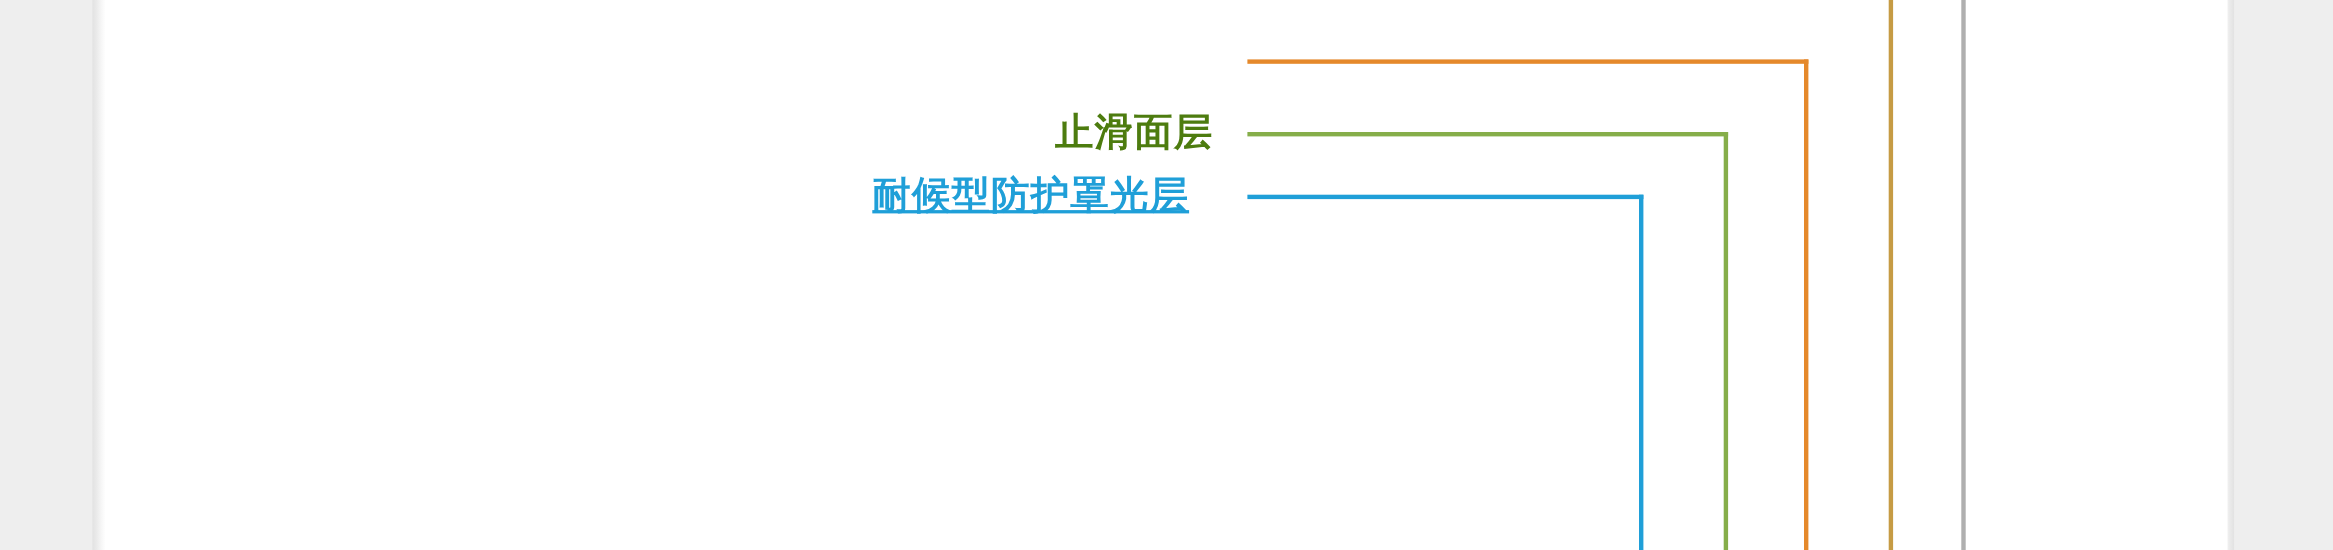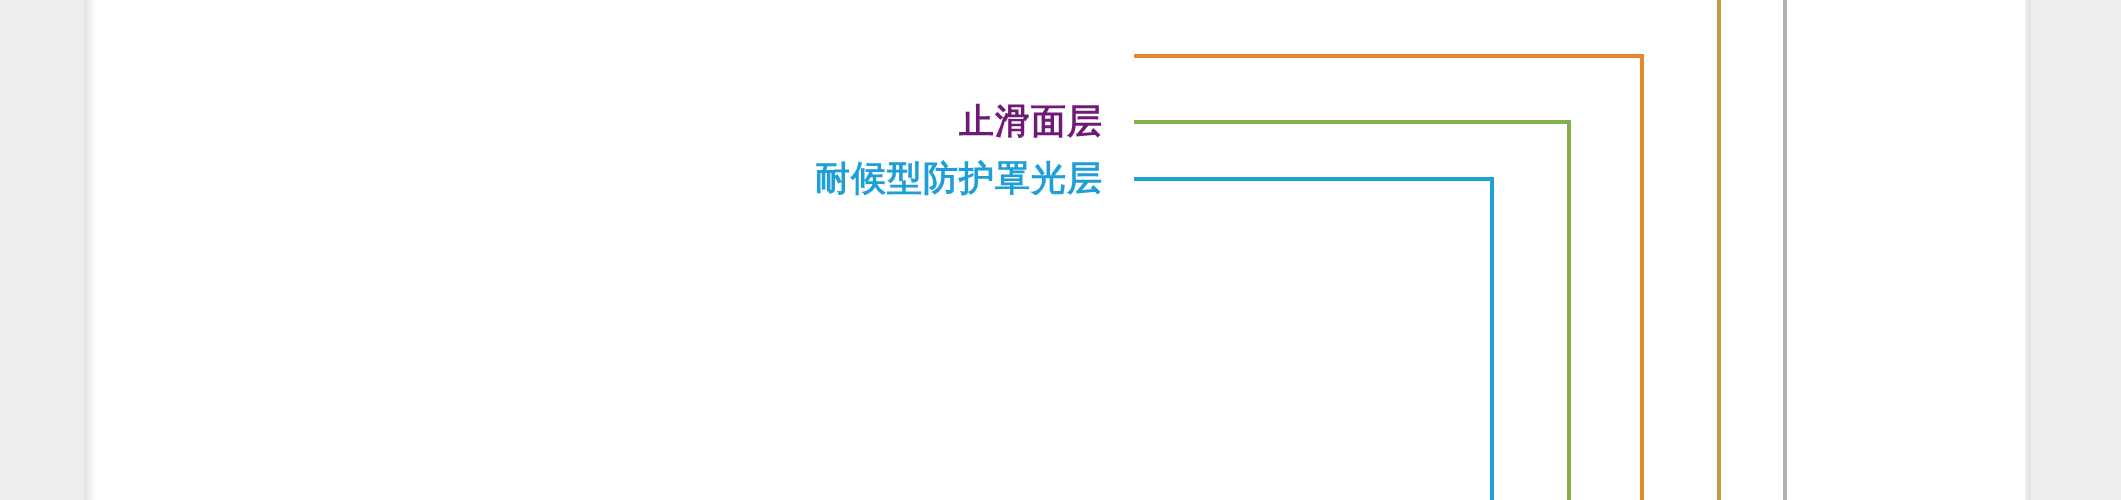--- a/index.html
+++ b/index.html
@@ -89,24 +89,24 @@
   <div class="gutter left"></div>
   <div class="gutter-edge left"></div>
   <div class="gutter right"></div>
   <div class="gutter-edge right"></div>
 
   <div class="page"></div>
 
   <div class="lead-h" id="lead1h" style="background: rgb(229, 137, 43); left: 1134px; top: 54px; width: 510px;"></div>
   <div class="lead-v" id="lead1v" style="background: rgb(229, 137, 43); left: 1640px; top: 54px; height: 446px;"></div>
 
-  <div class="lbl" id="lbl2" style="color: #701a75; right: 1018px; top: 103px;">止滑面层</div>
+  <div class="lbl" id="lbl2" style="color: #4d7c0f; right: 1018px; top: 103px;">止滑面层</div>
   <div class="lead-h" id="lead2h" style="background: rgb(134, 174, 74); left: 1134px; top: 120px; width: 437px;"></div>
   <div class="lead-v" id="lead2v" style="background: rgb(134, 174, 74); left: 1567px; top: 120px; height: 380px;"></div>
 
-  <div class="lbl" id="lbl3" style="color: rgb(31, 159, 216); right: 1018px; top: 160px;">耐候型防护罩光层</div>
+  <div class="lbl" id="lbl3" style="color: rgb(31, 159, 216); right: 1040px; top: 160px; text-decoration: underline;">耐候型防护罩光层</div>
   <div class="lead-h" id="lead3h" style="background: rgb(31, 159, 216); left: 1134px; top: 177px; width: 360px;"></div>
   <div class="lead-v" id="lead3v" style="background: rgb(31, 159, 216); left: 1490px; top: 177px; height: 323px;"></div>
 
   <div class="bare-v" id="bare0" style="background: rgb(198, 155, 68); left: 1717px; height: 500px;"></div>
   <div class="bare-v" id="bare1" style="background: rgb(175, 175, 175); left: 1783px; height: 500px;"></div>
 
 </div>
 
 </body></html>

